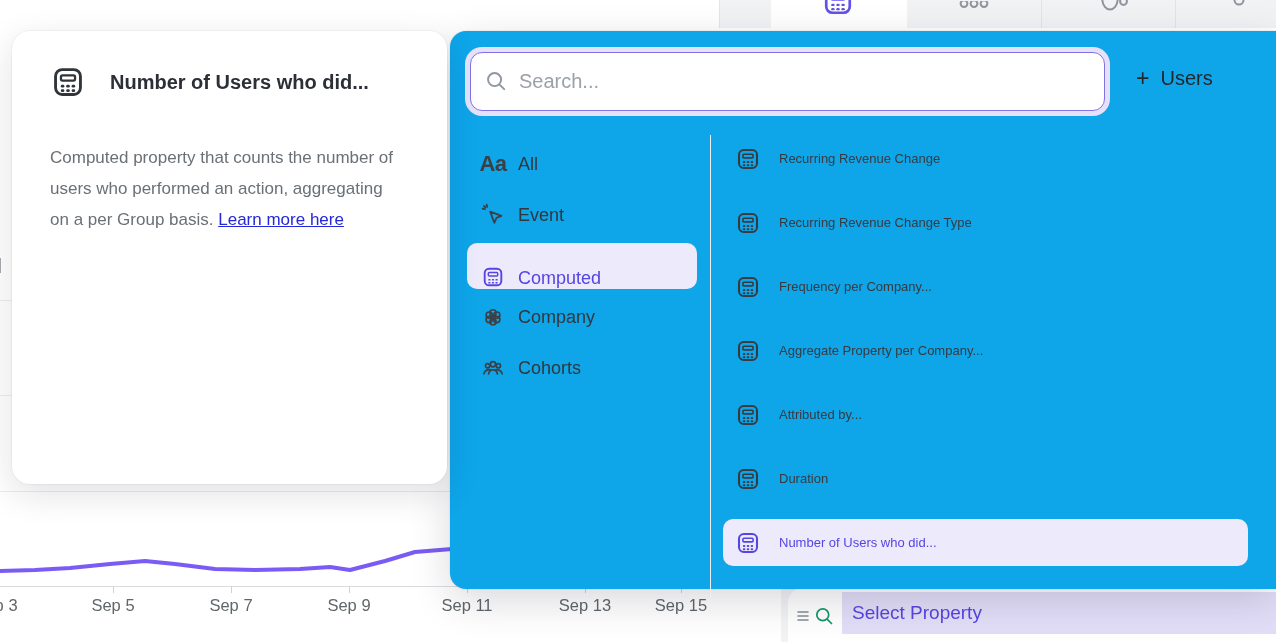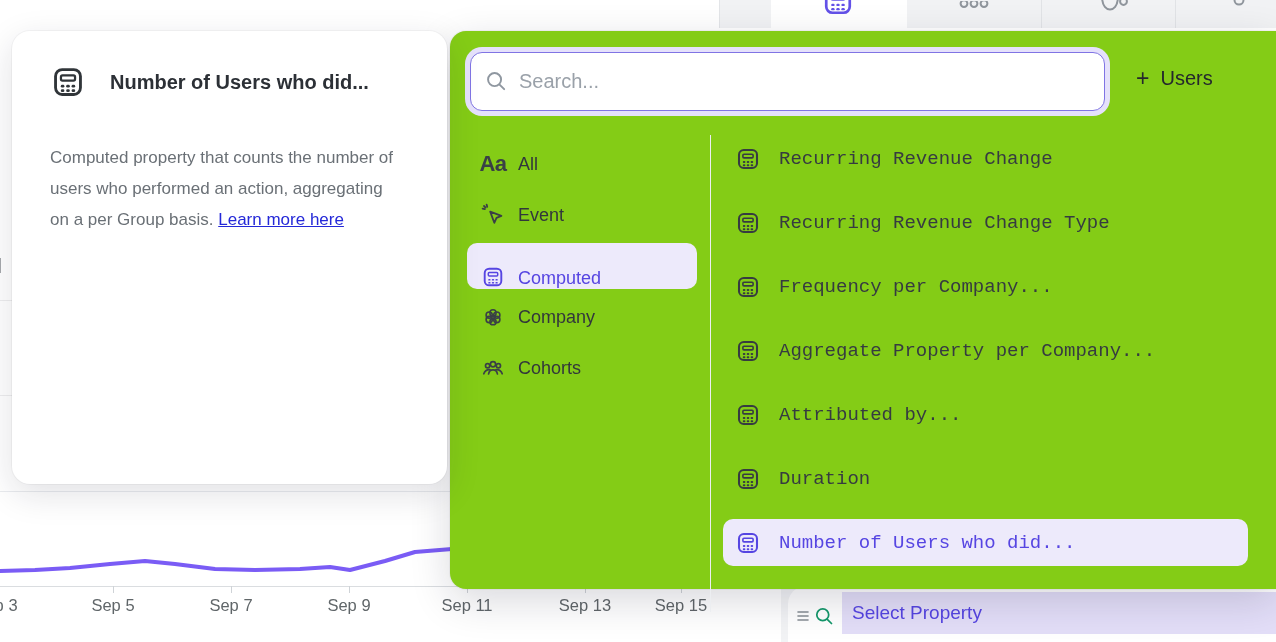--- a/index.html
+++ b/index.html
@@ -40,21 +40,21 @@
 
   
   .tooltip-card { left:12px; top:31px; width:435px; height:453px; background:#fff; border-radius:18px;
                   box-shadow:0 10px 34px rgba(20,20,43,.13), 0 0 0 1px rgba(0,0,0,.035); z-index:30; }
   .tt-icon  { position:absolute; left:38px; top:33px; color:#303539; }
   .tt-title { position:absolute; left:98px; top:40px; font-size:20px; font-weight:700; color:#2c3036; }
   .tt-desc  { position:absolute; left:38px; top:111px; width:344px; font-size:17px; line-height:31px; color:#6a7076; }
   .tt-desc a { color:#2428d8; text-decoration:underline; }
 
   
-  .panel { left:450px; top:31px; width:826px; height:558px; background:#84cc16;
+  .panel { left:450px; top:31px; width:826px; height:558px; background:#0ea5e9;
            border-radius:16px 0 0 16px; z-index:20;
            box-shadow:0 12px 40px rgba(20,20,43,.16), 0 0 0 1px rgba(0,0,0,.04); }
   .search-box { position:absolute; left:20px; top:21px; width:635px; height:59px;
                 border:1.5px solid #8074e4; border-radius:12px; background:#fff;
                 box-shadow:0 0 0 5px #e5e1fb; display:flex; align-items:center; padding:0 14px; }
   .search-box .sicon { color:#8f97a0; flex:0 0 auto; }
   .search-box input { border:none; outline:none; background:transparent; flex:1;
                       font-family:"Liberation Sans", sans-serif; font-size:20px; color:#33383d; margin-left:11px; }
   .search-box input::placeholder { color:#9aa1a9; }
   .create-btn { position:absolute; left:686px; top:36px; display:flex; align-items:center; gap:11px;
@@ -70,21 +70,21 @@
   .cat-row.selected { background:#edeafb;align-items:flex-end; }
   .cat-row.selected .cicon, .cat-row.selected .clabel { color:#5645e2; }
   .aa-glyph { font-size:22px; font-weight:600; letter-spacing:-0.5px; }
 
   .v-divider { position:absolute; left:260px; top:104px; width:1px; height:477px; background:#eceef1; }
 
   .results { position:absolute; left:273px; top:104px; width:525px; }
   .res-row { height:47px; margin-bottom:17px; border-radius:10px; display:flex; align-items:center;
              padding-left:12px; gap:18px; color:#363b41; cursor:pointer; }
   .res-row .ricon { width:26px; height:26px; color:#363b41; }
-  .res-row .rlabel { font-size:19px; font-weight:500;font-family:Liberation Mono, monospace; }
+  .res-row .rlabel { font-size:13px; font-weight:500; }
   .res-row.selected { background:#edeafb; }
   .res-row.selected .ricon, .res-row.selected .rlabel { color:#5645e2; }
 
   svg.ic { display:block; }
 </style>
 </head>
 <body>
 
 <svg width="0" height="0" style="position:absolute" aria-hidden="true">
   <defs>

